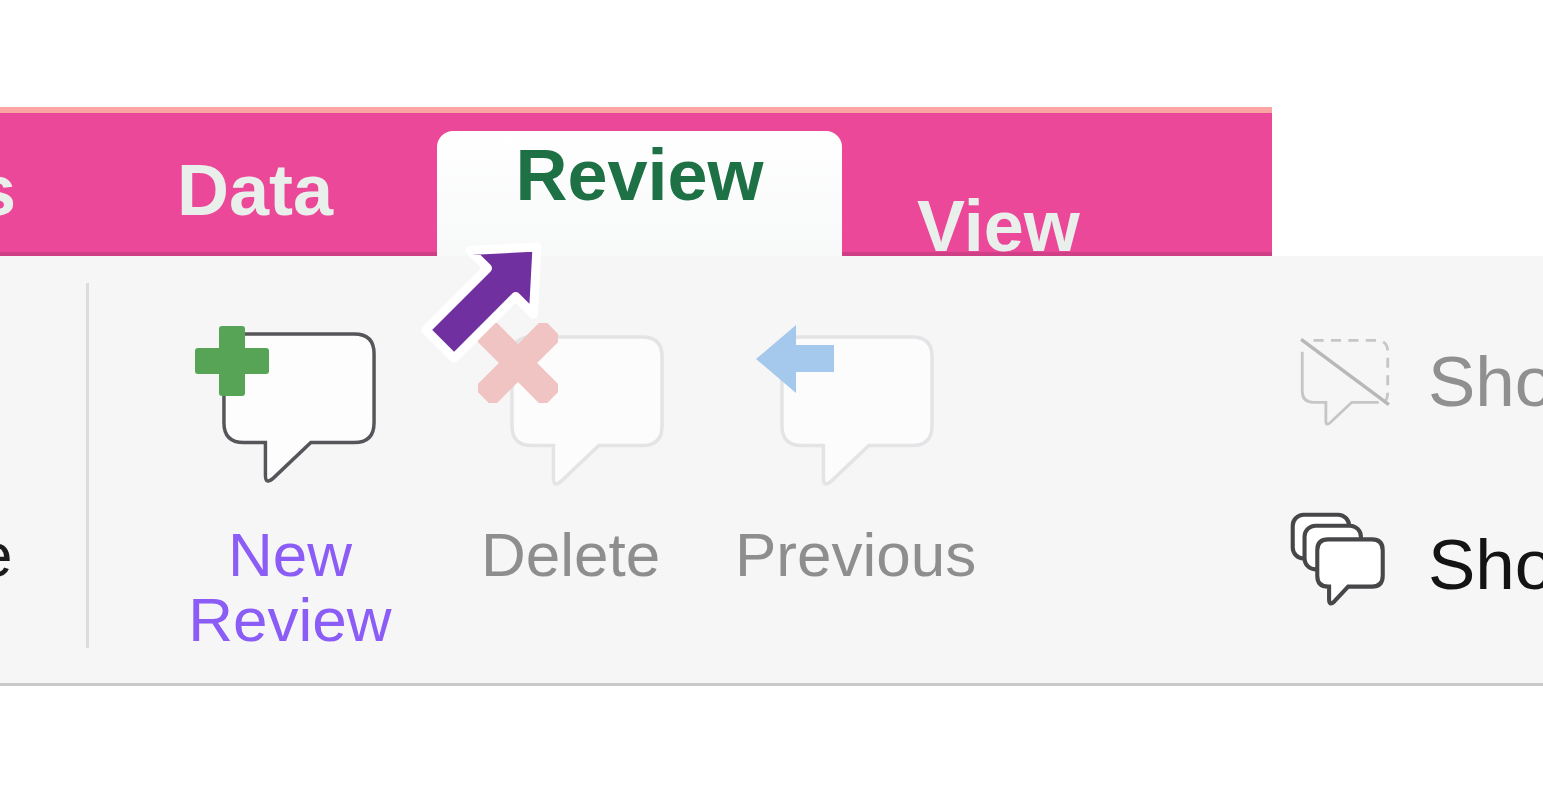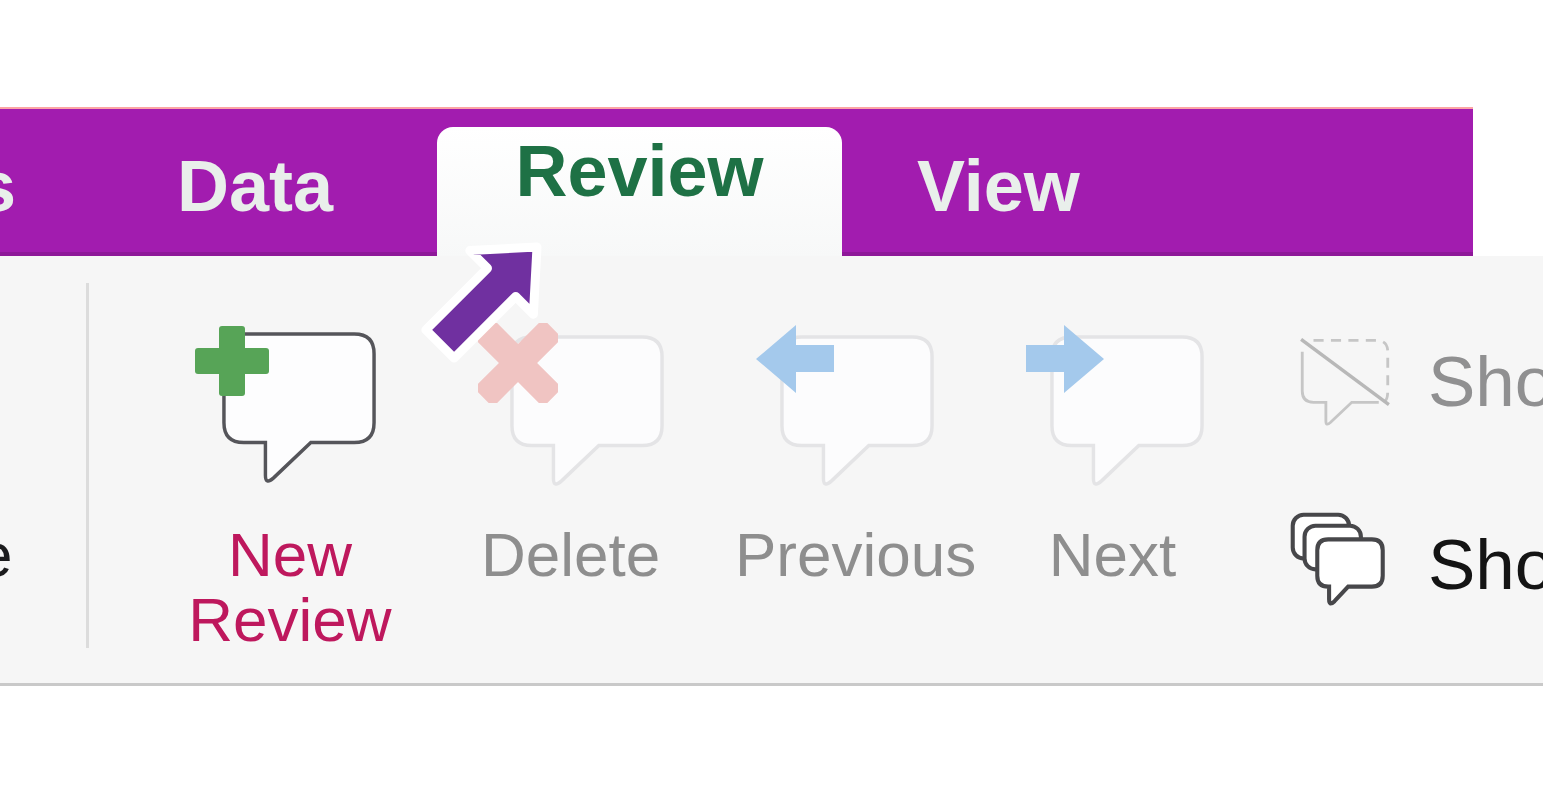--- a/index.html
+++ b/index.html
@@ -10,38 +10,38 @@
     height: 799px;
     background: #ffffff;
     overflow: hidden;
     font-family: "Liberation Sans", sans-serif;
   }
 
   
   .tabbar {
     position: absolute;
     left: 0; top: 107px;
-    width: 1473px; height: 149px;
-    background: #a21caf;
-    border-top: 2px solid #fca5a5;
+    width: 1272px; height: 149px;
+    background: #ec4899;
+    border-top: 6px solid #fca5a5;
     box-shadow: inset 0 -4px 0 rgba(0,0,0,0.12);
   }
   .tab-label {
     position: absolute;
     top: 35px;
     font-size: 72px;
     font-weight: 600;
     line-height: 84px;
     color: #e9efeb;
     white-space: nowrap;
     cursor: default;
   }
   .tab-label.partial { left: -24px; }
   .tab-data { left: 177px; }
-  .tab-view { left: 917px; }
+  .tab-view { left: 917px; margin-top: 36px; }
   .active-tab {
     position: absolute;
     left: 437px; top: 18px;
     width: 405px; height: 131px;
     background: linear-gradient(#ffffff, #f7f8f8);
     border-radius: 16px 16px 0 0;
     display: flex;
     justify-content: center;
   }
   .active-tab .tab-label {
@@ -76,21 +76,21 @@
     position: absolute;
     cursor: pointer;
   }
   .btn-label {
     position: absolute;
     top: 207px; left: 0;
     width: 100%;
     text-align: center;
     font-size: 62px;
     line-height: 65px;
-    color: #be185d;
+    color: #8b5cf6;
     white-space: nowrap;
   }
   .disabled .btn-label { color: #8e8e8e; }
   .icon-abs { position: absolute; }
 
   
   .row-btn { position: absolute; left: 1280px; width: 300px; }
   .row-btn .row-label {
     position: absolute;
     left: 148px;
@@ -155,29 +155,20 @@
     <div class="ribbon-btn disabled" style="left:735px; top:59px; width:225px; height:300px;">
       <svg class="icon-abs" style="left:43px; top:18px;" width="158" height="158" viewBox="0 0 160 160">
         <path d="M 24 4 H 136 Q 156 4 156 24 V 94 Q 156 114 136 114 H 92 L 54 150 Q 46 157 46 147 V 114 H 24 Q 4 114 4 94 V 24 Q 4 4 24 4 Z" fill="#fcfcfd" stroke="#e4e4e6" stroke-width="3.5"></path>
       </svg>
       <svg class="icon-abs" style="left:21px; top:10px;" width="78" height="68" viewBox="0 0 78 68">
         <polygon points="0,34 40,0 40,20 78,20 78,47 40,47 40,68" fill="#a4c9ec"></polygon>
       </svg>
       <div class="btn-label">Previous</div>
     </div>
 
-    <div class="ribbon-btn disabled" style="left:1005px; top:59px; width:215px; height:300px;">
-      <svg class="icon-abs" style="left:43px; top:18px;" width="158" height="158" viewBox="0 0 160 160">
-        <path d="M 24 4 H 136 Q 156 4 156 24 V 94 Q 156 114 136 114 H 92 L 54 150 Q 46 157 46 147 V 114 H 24 Q 4 114 4 94 V 24 Q 4 4 24 4 Z" fill="#fcfcfd" stroke="#e4e4e6" stroke-width="3.5"></path>
-      </svg>
-      <svg class="icon-abs" style="left:21px; top:10px;" width="78" height="68" viewBox="0 0 78 68">
-        <polygon points="78,34 38,0 38,20 0,20 0,47 38,47 38,68" fill="#a4c9ec"></polygon>
-      </svg>
-      <div class="btn-label">Next</div>
-    </div>
 
     <div class="row-btn disabled" style="top:74px; height:120px;">
       <svg class="icon-abs" style="left:20px; top:8px;" width="90" height="96" viewBox="0 0 160 170">
         <path d="M 4 24 V 94 Q 4 114 24 114 H 46 V 147 Q 46 157 54 150 L 92 114 H 140" fill="none" stroke="#c6c6c6" stroke-width="5"></path>
         <path d="M 24 4 H 136 Q 156 4 156 24 V 94 Q 156 114 146 114" fill="none" stroke="#c6c6c6" stroke-width="5" stroke-dasharray="18 13"></path>
         <line x1="2" y1="2" x2="158" y2="118" stroke="#b8b8b8" stroke-width="6"></line>
       </svg>
       <span class="row-label" style="top:16px;">Sho</span>
     </div>
 

